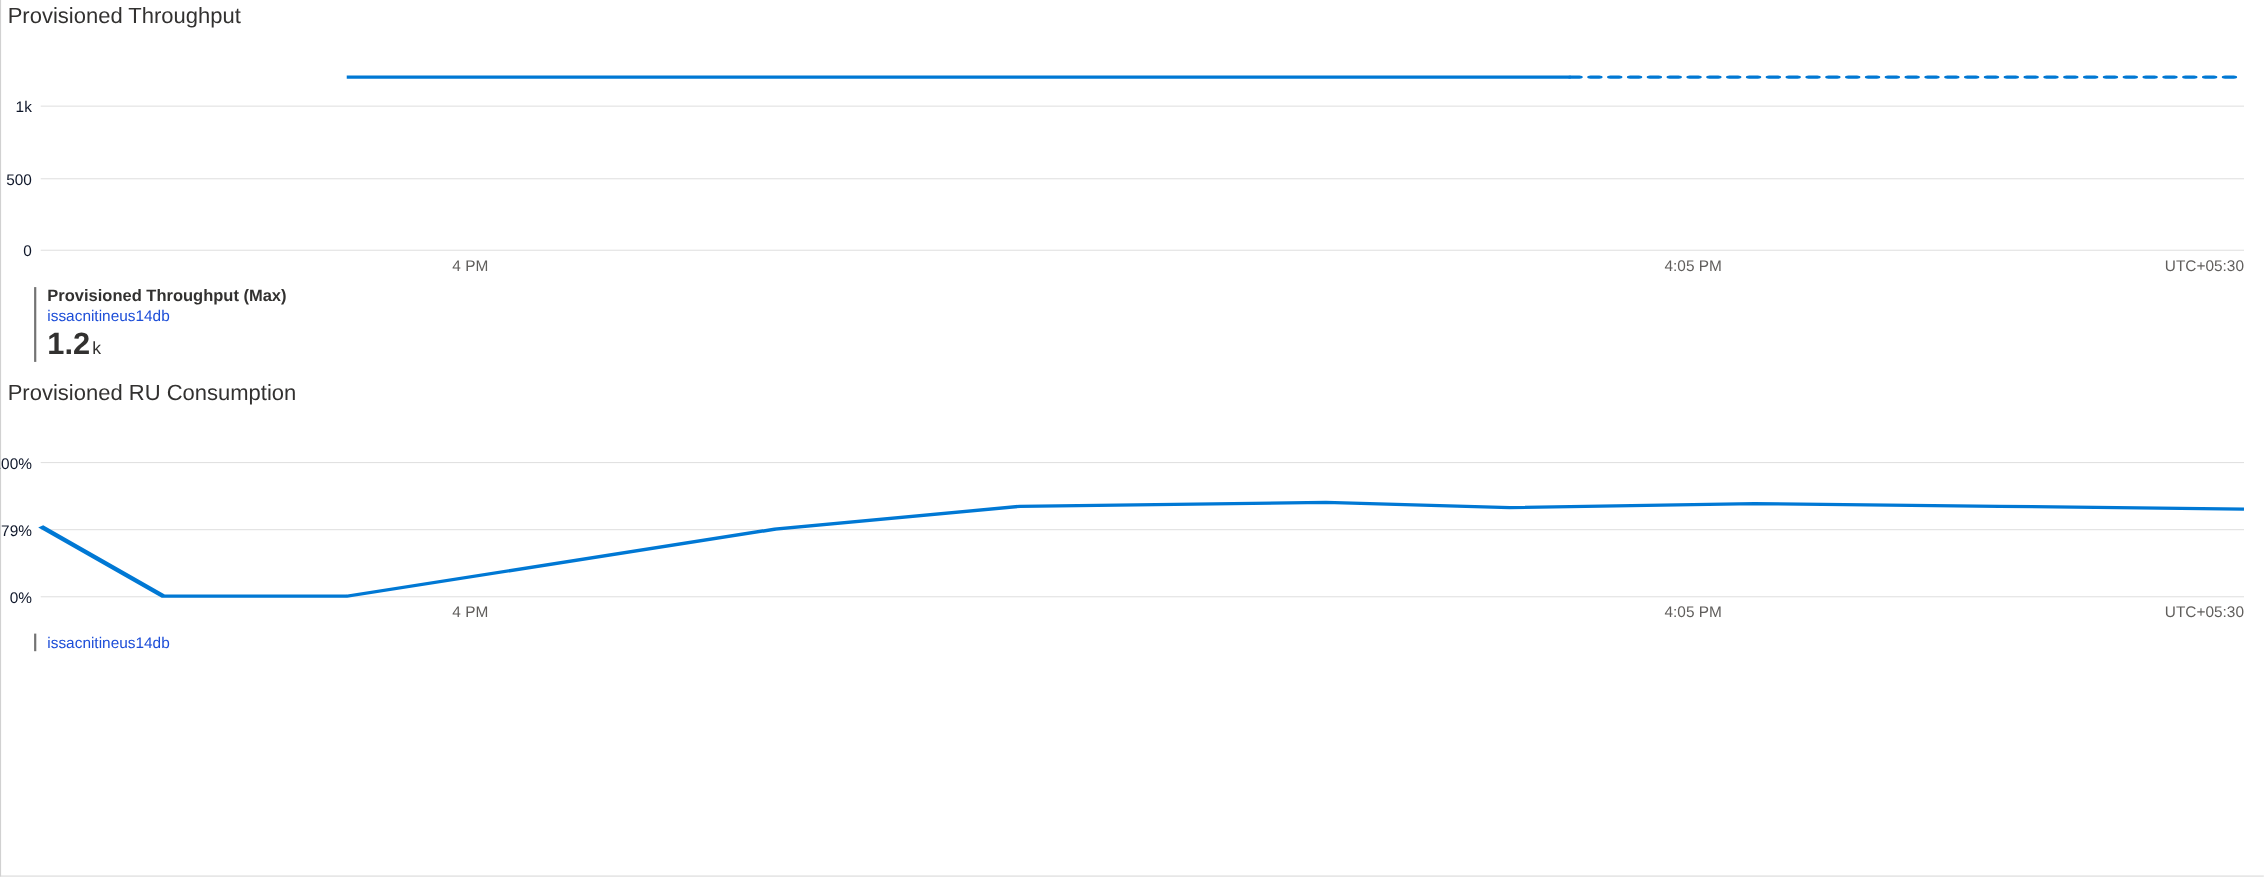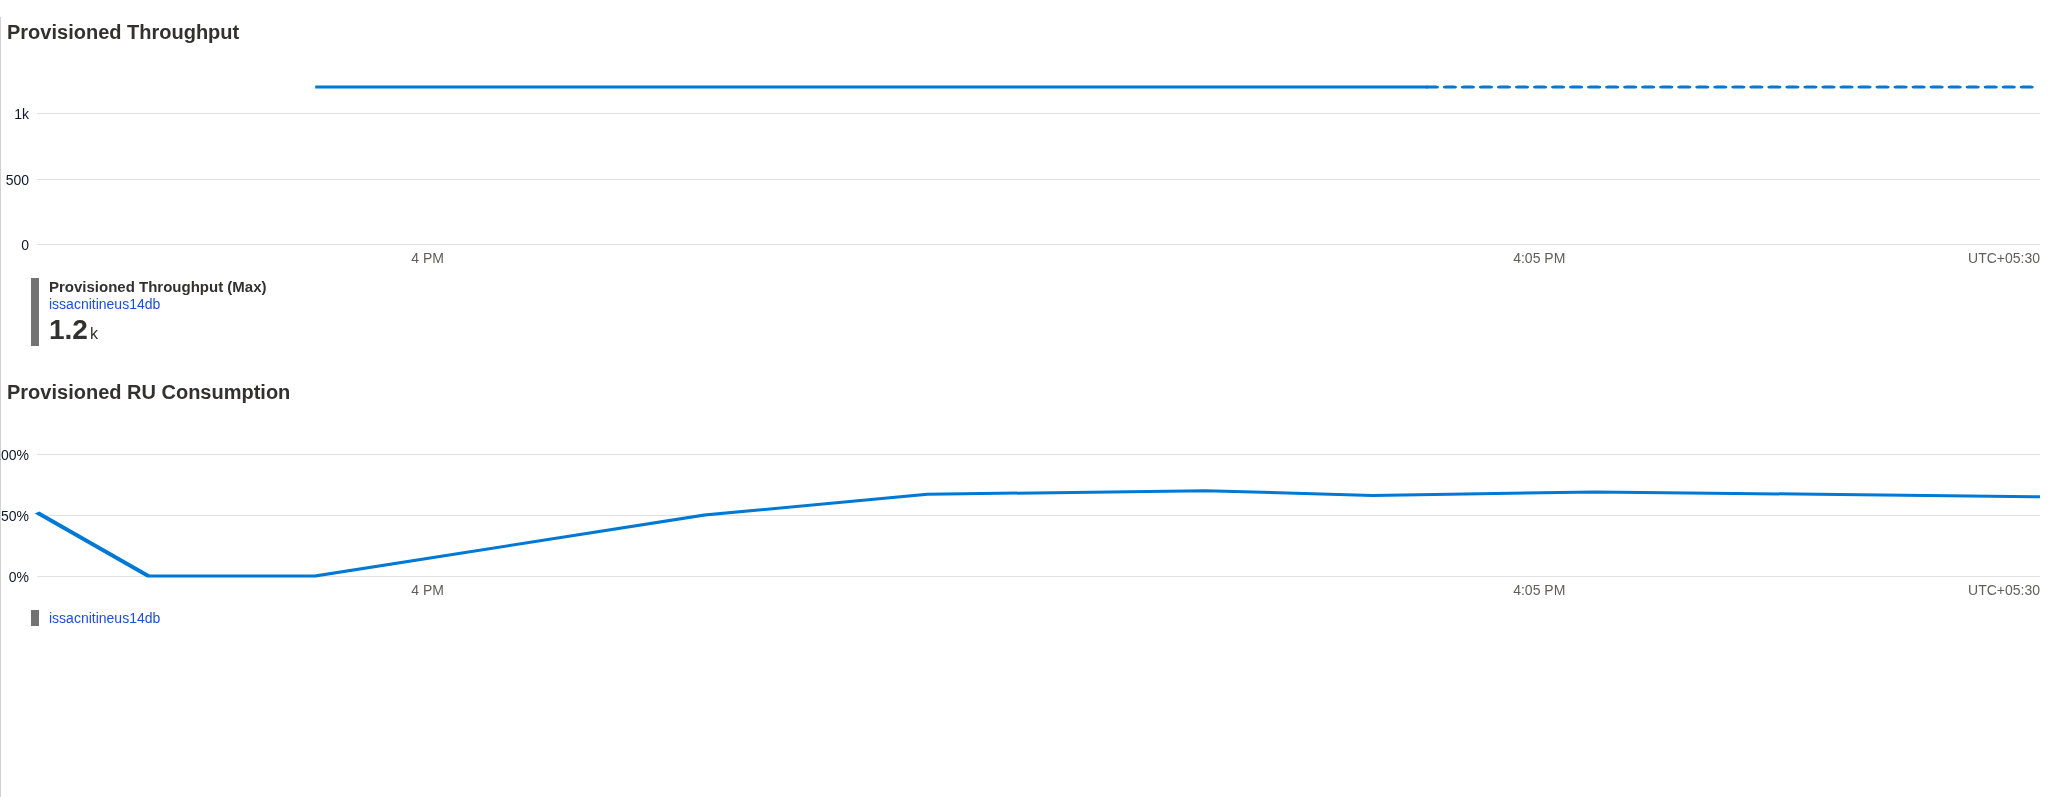--- a/index.html
+++ b/index.html
@@ -17,24 +17,23 @@
     border-top: none;
     border-right: none;
     width: 2058px;
     height: 797px;
     box-sizing: border-box;
     position: relative;
     padding: 0;
   }
   .chart-title {
     font-size: 20px;
-    font-weight: 700;
+    font-weight: 400;
     color: #323130;
     padding: 4px 0 0 6px;
-    margin-top: 17px;
   }
   .chart-title-2 {
     padding-top: 18px;
   }
   .chart-block {
     position: relative;
   }
 
   
   .plot1 {
@@ -78,21 +77,21 @@
     right: 0;
     top: 6px;
     font-size: 14px;
     color: #605e5c;
     margin-left: 44px;
   }
 
   
   .metric {
     margin: 6px 0 0 30px;
-    border-left: 8px solid #737373;
+    border-left: 2px solid #737373;
     padding: 0 0 0 10px;
   }
   .metric-name {
     font-size: 15px;
     font-weight: 600;
     color: #323130;
     line-height: 1.2;
   }
   .metric-sub {
     font-size: 14px;
@@ -187,21 +186,21 @@
   </div>
 
   <div class="chart-block">
     <div class="chart-title chart-title-2">Provisioned RU Consumption</div>
 
     <div class="plot2">
       <div class="hgrid" style="top:6.1px">
         <span class="ylabel">100%</span>
       </div>
       <div class="hgrid" style="top:67px">
-        <span class="ylabel">50%</span>
+        <span class="ylabel">79%</span>
       </div>
       <div class="hgrid" style="top:128px">
         <span class="ylabel">0%</span>
       </div>
 
       <svg class="line" viewBox="0 0 1000 128" preserveAspectRatio="none">
 
         <polyline class="stroke-solid" points="0,64.6 55.6,128 138.9,128 333.3,67.0 444.4,46.3 583.3,42.7 666.7,47.5 777.8,43.9 888.9,46.3 1000,48.8"></polyline>
       </svg>
     </div>

